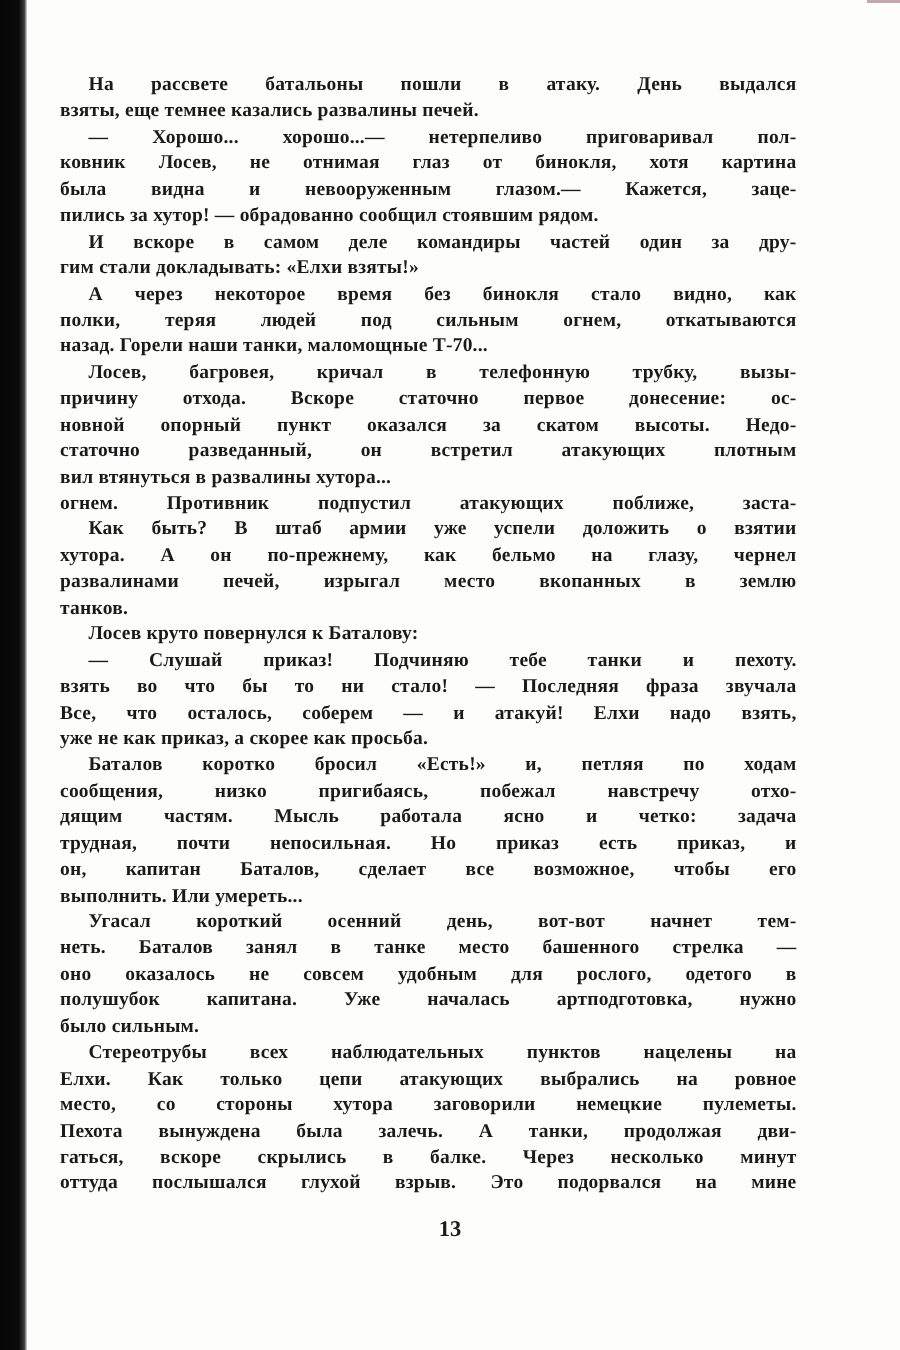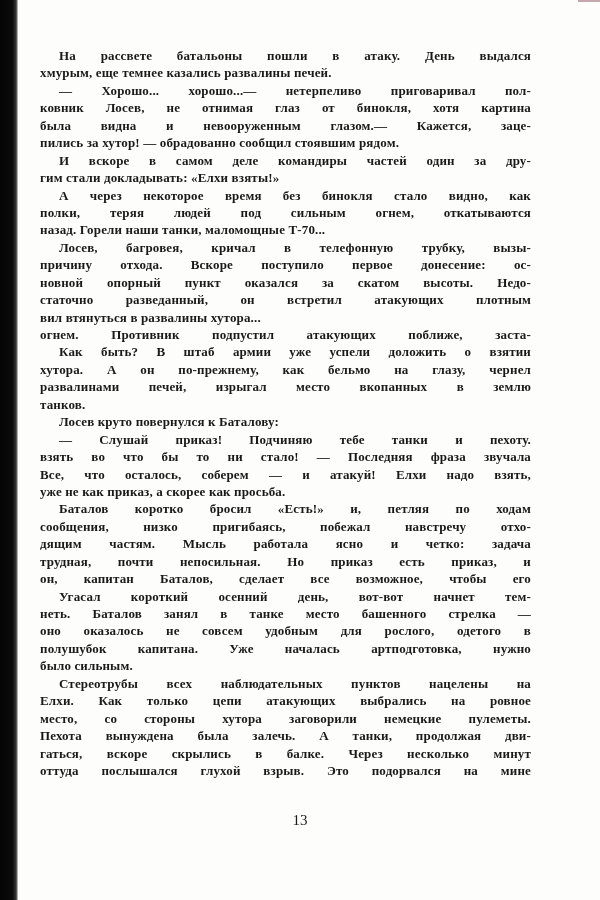--- a/index.html
+++ b/index.html
@@ -27,55 +27,55 @@
     text-align:justify;
     text-align-last:justify;
     letter-spacing:0.15px;
   }
   .line.indent { padding-left:19px; }
   .line.last { text-align-last:left; }
   .page-number {
     position:absolute; left:0; width:100%; top:812px;
     text-align:center;
     font-family:"Liberation Serif", "DejaVu Serif", serif;
-    font-weight:normal; font-size:15px; color:#1a1a1a;
+    font-weight:bold; font-size:15px; color:#1a1a1a;
   }
   .scan-mark {
     position:absolute; right:0; top:0; width:22px; height:2px; background:#a0707a; opacity:.6;
   }
 </style>
 </head>
 <body>
 
 <div class="binding-edge"></div>
 <div class="scan-mark"></div>
 
 <div class="page" id="page">
     <div>
       <span class="line indent">На рассвете батальоны пошли в атаку. День выдался</span>
-      <span class="line last">хмурым, еще темнее казались развалины печей.</span>
+      <span class="line last">взяты, еще темнее казались развалины печей.</span>
     </div>
     <div>
       <span class="line indent">— Хорошо... хорошо...— нетерпеливо приговаривал пол-</span>
       <span class="line">ковник Лосев, не отнимая глаз от бинокля, хотя картина</span>
       <span class="line">была видна и невооруженным глазом.— Кажется, заце-</span>
       <span class="line last">пились за хутор! — обрадованно сообщил стоявшим рядом.</span>
     </div>
     <div>
       <span class="line indent">И вскоре в самом деле командиры частей один за дру-</span>
       <span class="line last">гим стали докладывать: «Елхи взяты!»</span>
     </div>
     <div>
       <span class="line indent">А через некоторое время без бинокля стало видно, как</span>
       <span class="line">полки, теряя людей под сильным огнем, откатываются</span>
       <span class="line last">назад. Горели наши танки, маломощные Т-70...</span>
     </div>
     <div>
       <span class="line indent">Лосев, багровея, кричал в телефонную трубку, вызы-</span>
-      <span class="line">причину отхода. Вскоре поступило первое донесение: ос-</span>
+      <span class="line">причину отхода. Вскоре статочно первое донесение: ос-</span>
       <span class="line">новной опорный пункт оказался за скатом высоты. Недо-</span>
       <span class="line">статочно разведанный, он встретил атакующих плотным</span>
       <span class="line last">вил втянуться в развалины хутора...</span>
       <span class="line">огнем. Противник подпустил атакующих поближе, заста-</span>
     </div>
     <div>
       <span class="line indent">Как быть? В штаб армии уже успели доложить о взятии</span>
       <span class="line">хутора. А он по-прежнему, как бельмо на глазу, чернел</span>
       <span class="line">развалинами печей, изрыгал место вкопанных в землю</span>
       <span class="line last">танков.</span>
@@ -88,20 +88,21 @@
       <span class="line">взять во что бы то ни стало! — Последняя фраза звучала</span>
       <span class="line">Все, что осталось, соберем — и атакуй! Елхи надо взять,</span>
       <span class="line last">уже не как приказ, а скорее как просьба.</span>
     </div>
     <div>
       <span class="line indent">Баталов коротко бросил «Есть!» и, петляя по ходам</span>
       <span class="line">сообщения, низко пригибаясь, побежал навстречу отхо-</span>
       <span class="line">дящим частям. Мысль работала ясно и четко: задача</span>
       <span class="line">трудная, почти непосильная. Но приказ есть приказ, и</span>
       <span class="line">он, капитан Баталов, сделает все возможное, чтобы его</span>
+      <span class="line last">выполнить. Или умереть...</span>
     </div>
     <div>
       <span class="line indent">Угасал короткий осенний день, вот-вот начнет тем-</span>
       <span class="line">неть. Баталов занял в танке место башенного стрелка —</span>
       <span class="line">оно оказалось не совсем удобным для рослого, одетого в</span>
       <span class="line">полушубок капитана. Уже началась артподготовка, нужно</span>
       <span class="line last">было сильным.</span>
     </div>
     <div>
       <span class="line indent">Стереотрубы всех наблюдательных пунктов нацелены на</span>

